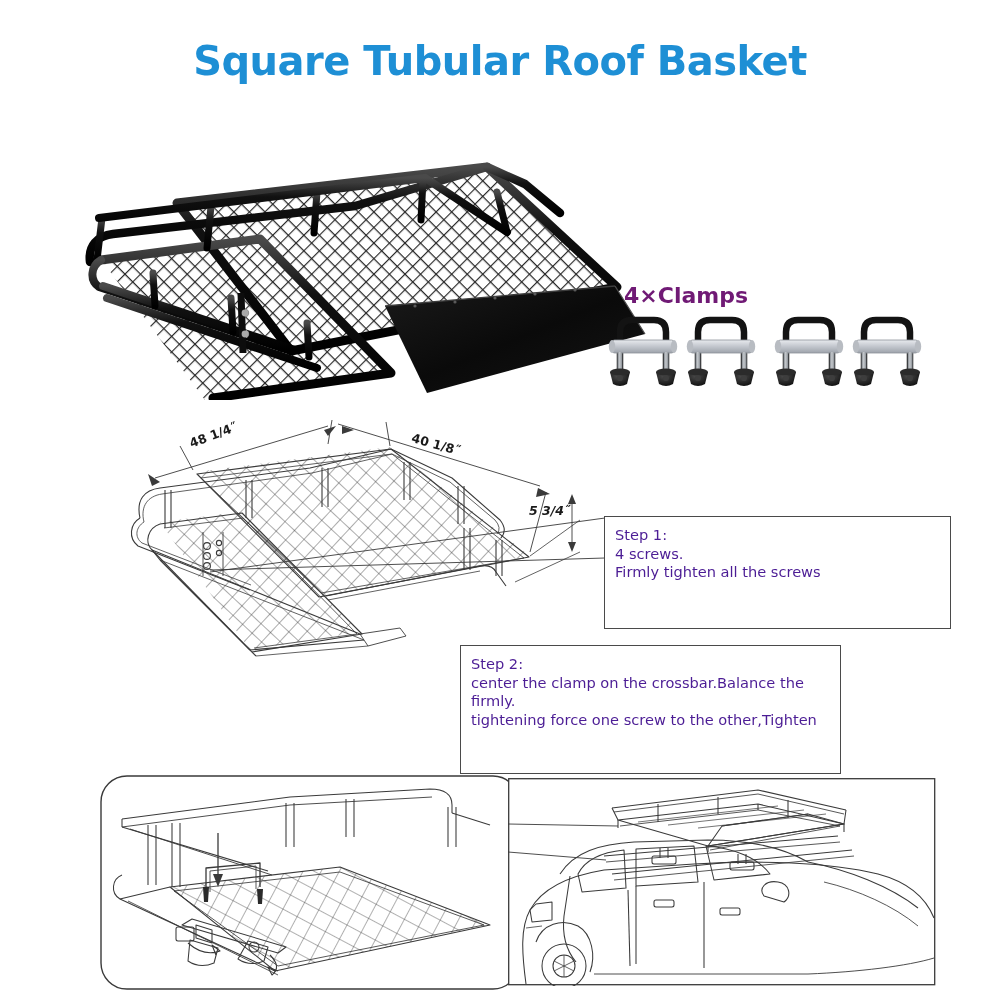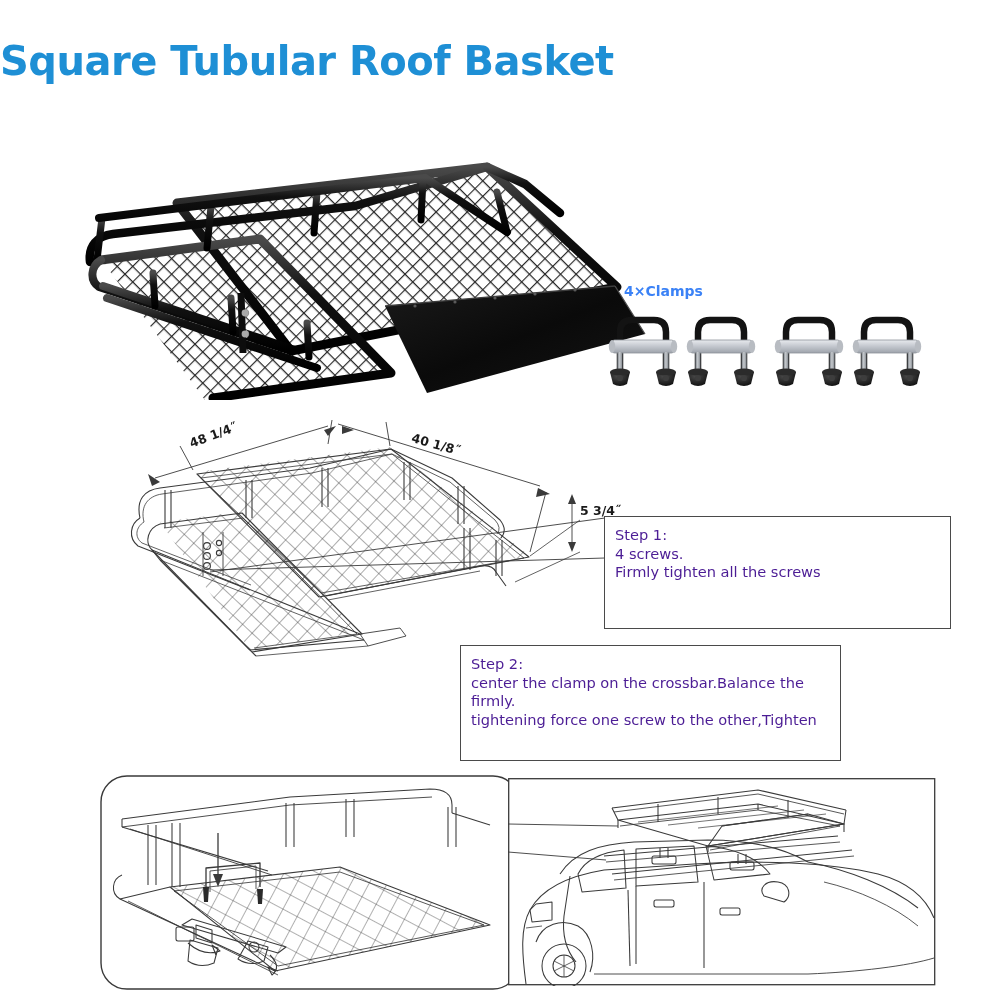--- a/index.html
+++ b/index.html
@@ -10,70 +10,70 @@
     font-family:"Liberation Sans", sans-serif;
     overflow:hidden;
     position:relative;
   }
   #page{position:relative;width:1000px;height:1000px;}
 
   
   .title{
     position:absolute;
     left:0;top:38px;width:1000px;
-    text-align:left;
+    text-align:center;
     font-size:40px;
     font-weight:bold;
     letter-spacing:-0.5px;
     color:#1e8fd5;
     font-family:"DejaVu Sans", sans-serif;
     white-space:nowrap;
   }
 
   
   .clamps-label{
     position:absolute;
     left:624px;top:283px;
-    font-size:14px;
+    font-size:22px;
     font-weight:bold;
-    color:#3b82f6;
+    color:#701a75;
     font-family:"DejaVu Sans", sans-serif;
     letter-spacing:0px;
   }
 
   
   .step-box{
     position:absolute;
     background:#ffffff;
     border:1.5px solid #4a4a4a;
     box-sizing:border-box;
     padding:9px 10px 6px 10px;
     font-size:14.6px;
     line-height:18.5px;
     color:#4c1d95;
     font-family:"DejaVu Sans", sans-serif;
     z-index:30;
   }
   #step1-box{ left:604px; top:516px; width:347px; height:113px; }
-  #step2-box{ left:460px; top:645px; width:381px; height:116px; }
+  #step2-box{ left:460px; top:645px; width:381px; height:129px; }
   .step-line{ display:block; white-space:nowrap; }
 
   
   .dim{
     position:absolute;
     font-size:12.5px;
     font-weight:bold;
     color:#1a1a1a;
     font-family:"DejaVu Sans", sans-serif;
     white-space:nowrap;
     z-index:20;
   }
   #dim-left  { left:190px; top:436px; transform:rotate(-20.5deg); transform-origin:left center;}
   #dim-right { left:412px; top:430px; transform:rotate(15.5deg); transform-origin:left center;}
-  #dim-height{ left:580px; top:503px; }
+  #dim-height{ left:529px; top:503px;font-style:italic; }
 
   svg{display:block;}
   .abs{position:absolute;}
 </style>
 </head>
 <body style="background: rgb(255, 255, 255);">
 
 <div id="page">
 
   <div class="title">Square Tubular Roof Basket</div>

